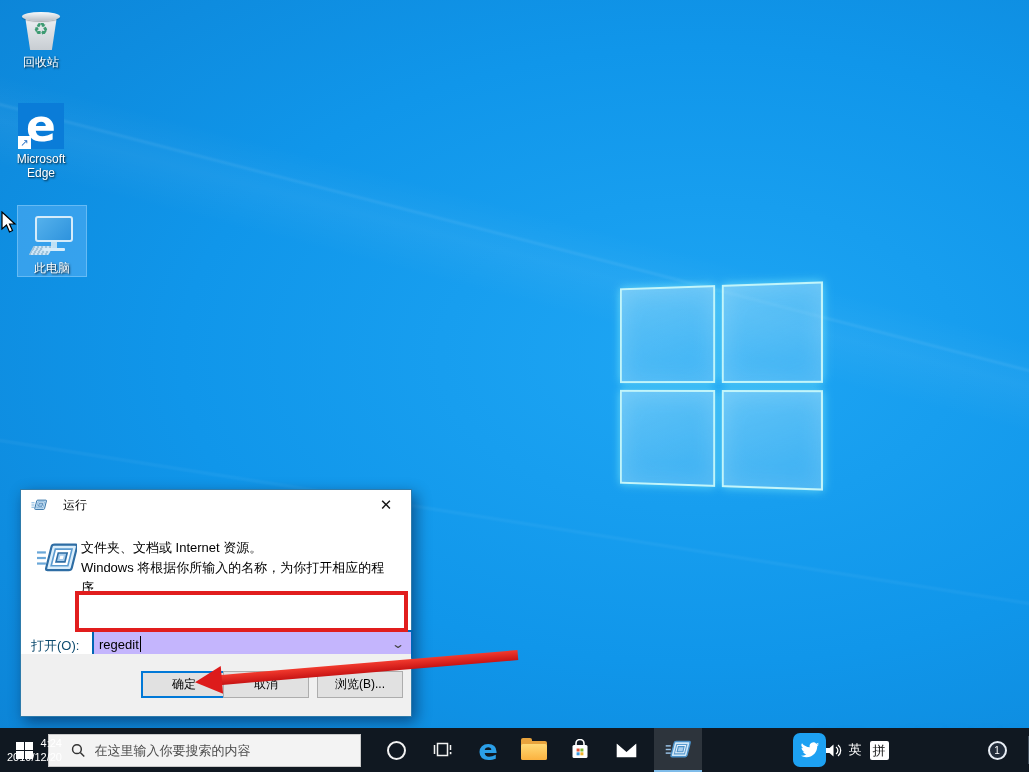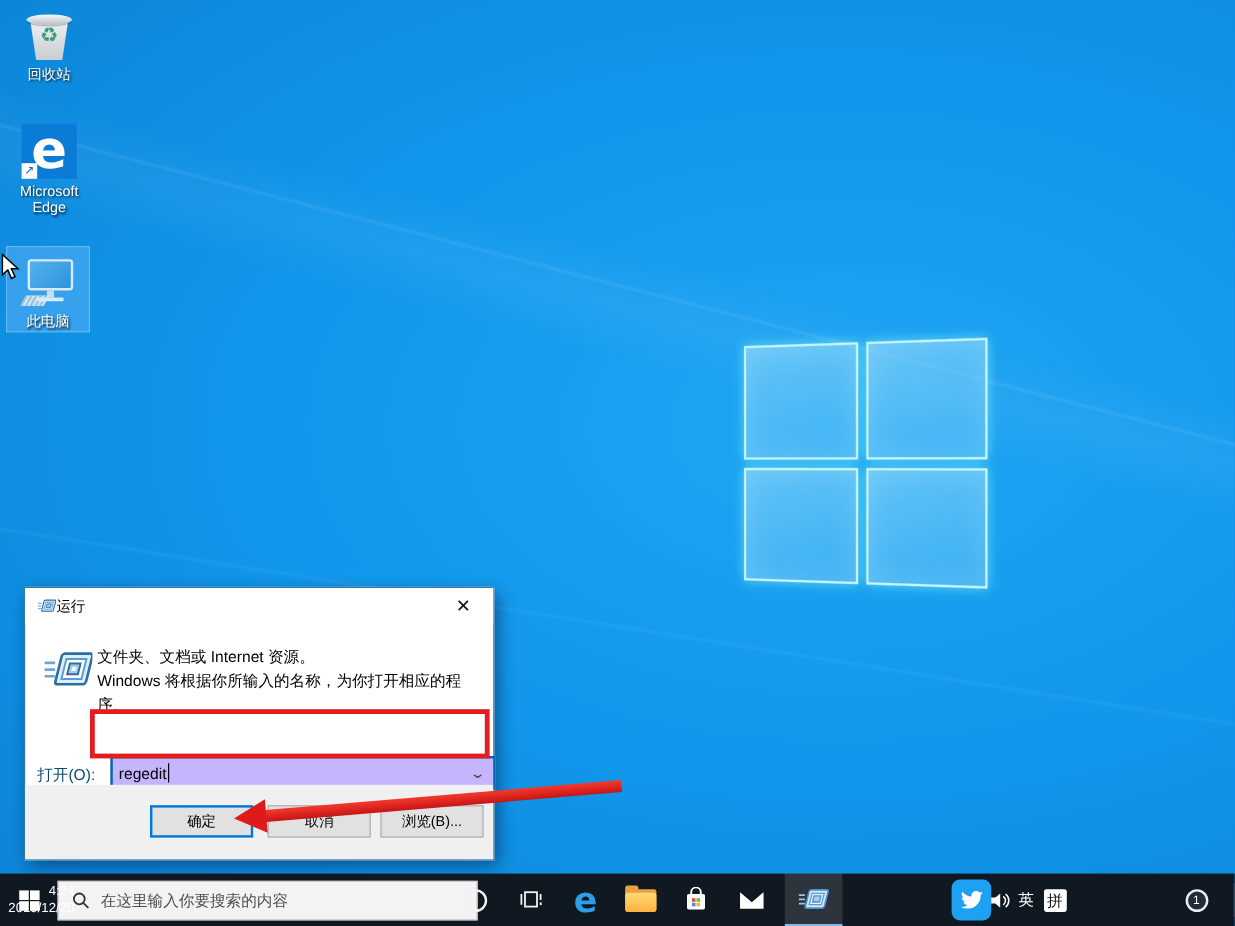--- a/index.html
+++ b/index.html
@@ -20,21 +20,21 @@
     display:grid; grid-template-columns:1fr 1fr; grid-template-rows:1fr 1fr; gap:7px;
     transform:perspective(900px) rotateY(-17deg); }
   .win-logo .pane { border:2px solid rgba(200,248,250,0.95);
     background:linear-gradient(160deg, rgba(150,220,250,0.55), rgba(110,200,247,0.40));
     box-shadow:0 0 9px rgba(140,242,250,0.65), inset 0 0 26px rgba(255,255,255,0.18); }
 
   
   .dicon { position:absolute; width:68px; text-align:center; z-index:2; }
   .dicon .lbl { color:#fff; font-size:12px; line-height:14px; margin-top:3px;
     text-shadow:1px 1px 2px rgba(0,0,0,0.85); }
-  .dicon.selected { background:rgba(130,195,255,0.35); outline:1px solid rgba(160,215,255,0.6); }
+  .dicon.selected { background:rgba(130,195,255,0.35); outline:1px solid rgba(160,215,255,0.6);margin-left:12px; }
 
   .bin-art { width:40px; height:44px; margin:0 auto; position:relative; }
   .bin-body { position:absolute; left:4px; top:8px; width:32px; height:34px;
     background:linear-gradient(180deg,#eef2f5,#c8cdd2); clip-path:polygon(0 0,100% 0,84% 100%,16% 100%);
     border-radius:2px; }
   .bin-rim { position:absolute; left:1px; top:4px; width:38px; height:9px; border-radius:50%;
     background:linear-gradient(180deg,#f7fafc,#b9bfc6); box-shadow:0 1px 1px rgba(0,0,0,.25); }
   .bin-sym { position:absolute; left:0; right:0; top:13px; color:#3d9b72; font-size:17px; line-height:17px; }
 
   .edge-art { width:46px; height:46px; margin:0 auto; background:#0a7cd8; position:relative;
@@ -52,57 +52,57 @@
     transform:skewX(-28deg); border-radius:1px;
     background-image:repeating-linear-gradient(90deg,#9fc4dd 0 2px,transparent 2px 4px); }
 
   
   .cursor { position:absolute; z-index:40; }
 
   
   .dialog { position:absolute; left:20px; top:489px; width:392px; height:228px; background:#fff;
     border:1px solid #2e7bab; box-shadow:4px 5px 14px rgba(0,0,30,0.45); z-index:10; font-size:12px; }
   .dlg-title { height:30px; display:flex; align-items:center; padding:0 10px; background:#fff; }
-  .dlg-title .t { margin-left:0; color:#000; font-size:12px; }
+  .dlg-title .t { margin-left:16px; color:#000; font-size:12px; }
   .dlg-close { margin-left:auto; width:30px; height:24px; display:flex; align-items:center;
     justify-content:center; color:#111; font-size:15px; cursor:default; }
   .dlg-body { position:relative; height:136px; }
   .runicon-big { position:absolute; left:16px; top:22px; }
   .dlg-desc { position:absolute; left:60px; top:18px; width:320px; color:#000; font-size:13px; line-height:20px; }
   .open-row { position:absolute; left:10px; top:104px; width:100%; }
   .open-lbl { position:absolute; left:0; top:13px; color:#0c4a6e; font-size:13px; }
   .combo { position:absolute; left:61px; top:6px; width:321px; height:28px; border:2px solid #0066b4;
     background:#c4b5fd; display:flex; align-items:center; padding-left:5px; }
   .combo .val { font-size:13px; color:#000; }
   .combo .caret { width:1px; height:16px; background:#000; margin-left:1px; }
   .combo .chev { margin-left:auto; margin-right:8px; color:#444; font-size:12px; transform:scaleX(1.4); }
   .dlg-footer { position:absolute; left:0; bottom:0; width:100%; height:62px; background:#f0f0f0; }
   .btn { position:absolute; top:17px; width:86px; height:27px; background:#e1e1e1; border:1px solid #adadad;
     font-size:12px; color:#000; text-align:center; line-height:25px; }
   .btn.default { border:2px solid #0078d7; line-height:23px; }
-  .btn.ok { left:104px;font-family:Liberation Serif, serif; } .btn.cancel { left:202px; } .btn.browse { left:296px; }
+  .btn.ok { left:120px;font-family:Liberation Serif, serif; } .btn.cancel { left:202px; } .btn.browse { left:296px; }
 
   
   .red-box { position:absolute; left:75px; top:591px; width:333px; height:41px;
     border:4px solid #e11d1d; z-index:20; }
   .red-arrow { position:absolute; left:197px; top:682px; width:324px; height:0;
     transform:rotate(-4.8deg); transform-origin:left center; z-index:21; }
   .red-arrow .shaft { position:absolute; left:22px; top:-5px; width:300px; height:10px;
     background:linear-gradient(180deg,#f23a2e,#c81414); }
   .red-arrow .head { position:absolute; left:-2px; top:-14px; width:0; height:0;
     border-top:14px solid transparent; border-bottom:14px solid transparent; border-right:27px solid #dd1b1b; }
 
   
   .taskbar { position:absolute; left:0; top:728px; width:1029px; height:44px; background:#101821; z-index:30; }
   .tb-btn { position:absolute; top:0; height:44px; display:flex; align-items:center; justify-content:center; }
   .start { left:0; width:48px; }
   .winflag { display:grid; grid-template-columns:8px 8px; grid-template-rows:8px 8px; gap:1px; }
   .winflag span { background:#fff; }
-  .searchbox { position:absolute; left:48px; top:6px; width:350px; height:33px; background:#f3f3f3;
-    border:1px solid #c9c9c9; display:flex; align-items:center; padding:0 11px; gap:9px; }
+  .searchbox { position:absolute; left:48px; top:6px; width:313px; height:33px; background:#f3f3f3;
+    border:1px solid #c9c9c9; display:flex; align-items:center; padding:0 22px; gap:9px; }
   .searchbox input { border:none; outline:none; background:transparent; font-size:13px; width:250px;
     color:#222; font-family:"Liberation Sans","DejaVu Sans",sans-serif; }
   .searchbox input::placeholder { color:#4d4d4d; opacity:1; }
   .cortana { left:374px; width:44px; }
   .cortana .ring { width:19px; height:19px; border:2px solid #f2f2f2; border-radius:50%; }
   .taskview { left:420px; width:44px; }
   .edge-tb { left:466px; width:44px; }
   .edge-tb .e { color:#2b9fe8; font-size:29px; font-weight:bold; font-family:"DejaVu Sans",sans-serif; }
   .folder-tb { left:512px; width:44px; }
   .folder-art { position:relative; width:26px; height:19px; }

